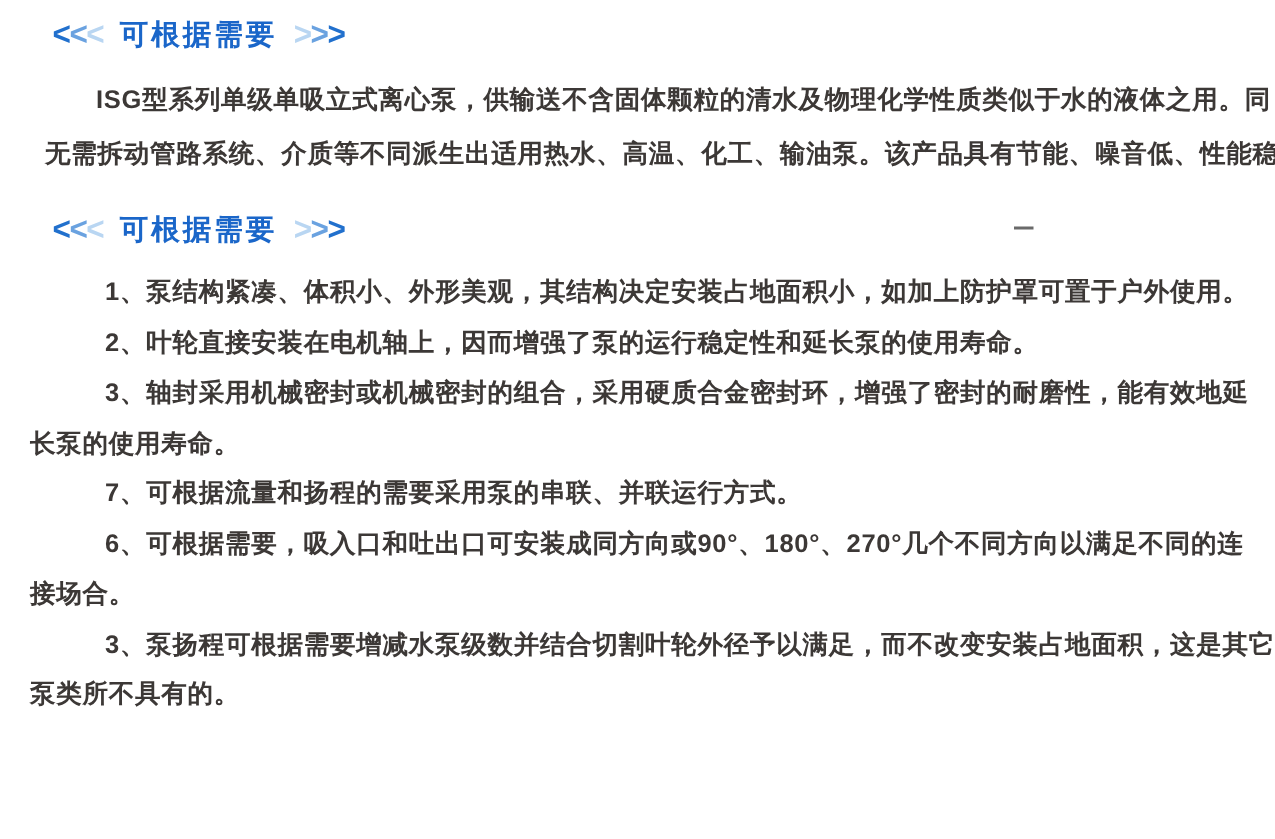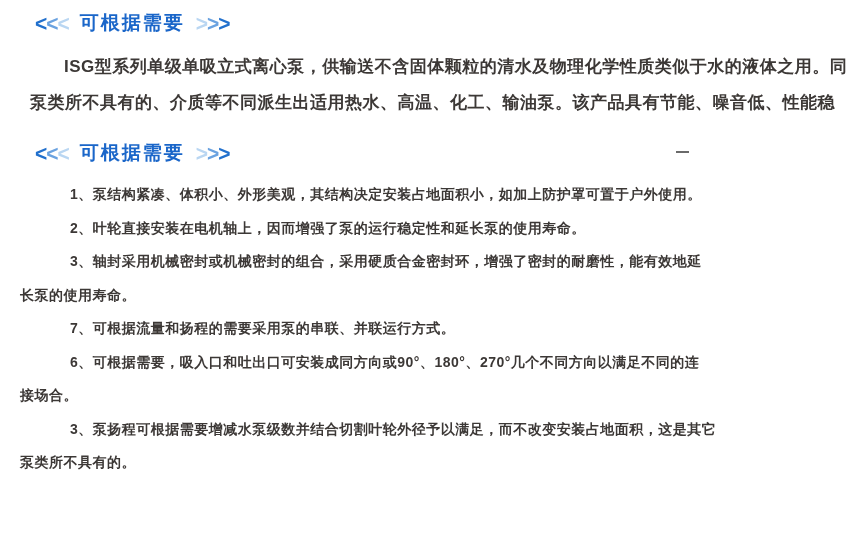--- a/index.html
+++ b/index.html
@@ -72,21 +72,21 @@
     top: 141px;
     width: 13px;
     height: 2px;
     background: #6a6a6a;
   }
 
   
   .feature-list {
     margin: 12px 1px 0 20px;
     color: var(--body-text);
-    font-size: 14px;
+    font-size: 17px;
     font-weight: bold;
     line-height: 33.5px;
     letter-spacing: 0.5px;
   }
   .iline { white-space: nowrap; }
   .iline.start { padding-left: 50px; }
 </style>
 </head>
 <body>
 
@@ -101,21 +101,21 @@
     <span class="h-title">可根据需要</span>
     <span class="arrows rgt">
       <span class="a1">&gt;</span>
       <span class="a2">&gt;</span>
       <span class="a3">&gt;</span>
     </span>
   </div>
 
   <div class="para">
     <div class="pline first">ISG型系列单级单吸立式离心泵，供输送不含固体颗粒的清水及物理化学性质类似于水的液体之用。同</div>
-    <div class="pline">泵类所不具有的、介质等不同派生出适用热水、高温、化工、输油泵。该产品具有节能、噪音低、性能稳</div>
+    <div class="pline">无需拆动管路系统、介质等不同派生出适用热水、高温、化工、输油泵。该产品具有节能、噪音低、性能稳</div>
   </div>
 
   <div class="artifact"></div>
 
   <div class="heading heading-features">
     <span class="arrows lft">
       <span class="a1">&lt;</span>
       <span class="a2">&lt;</span>
       <span class="a3">&lt;</span>
     </span>

